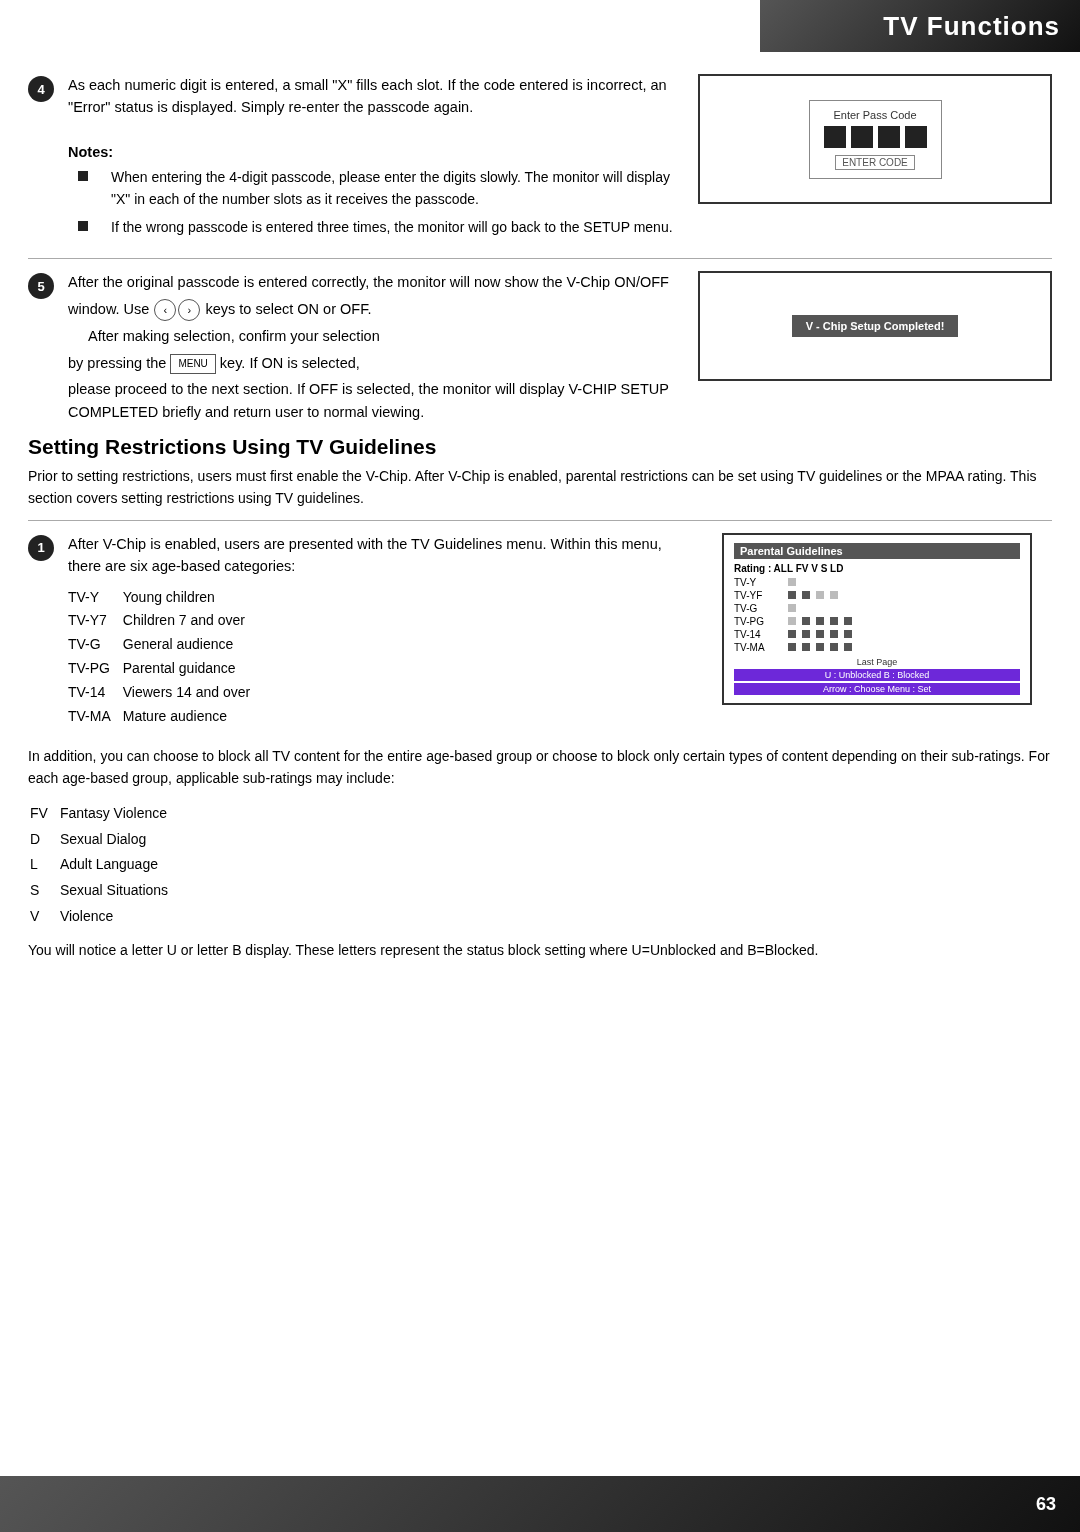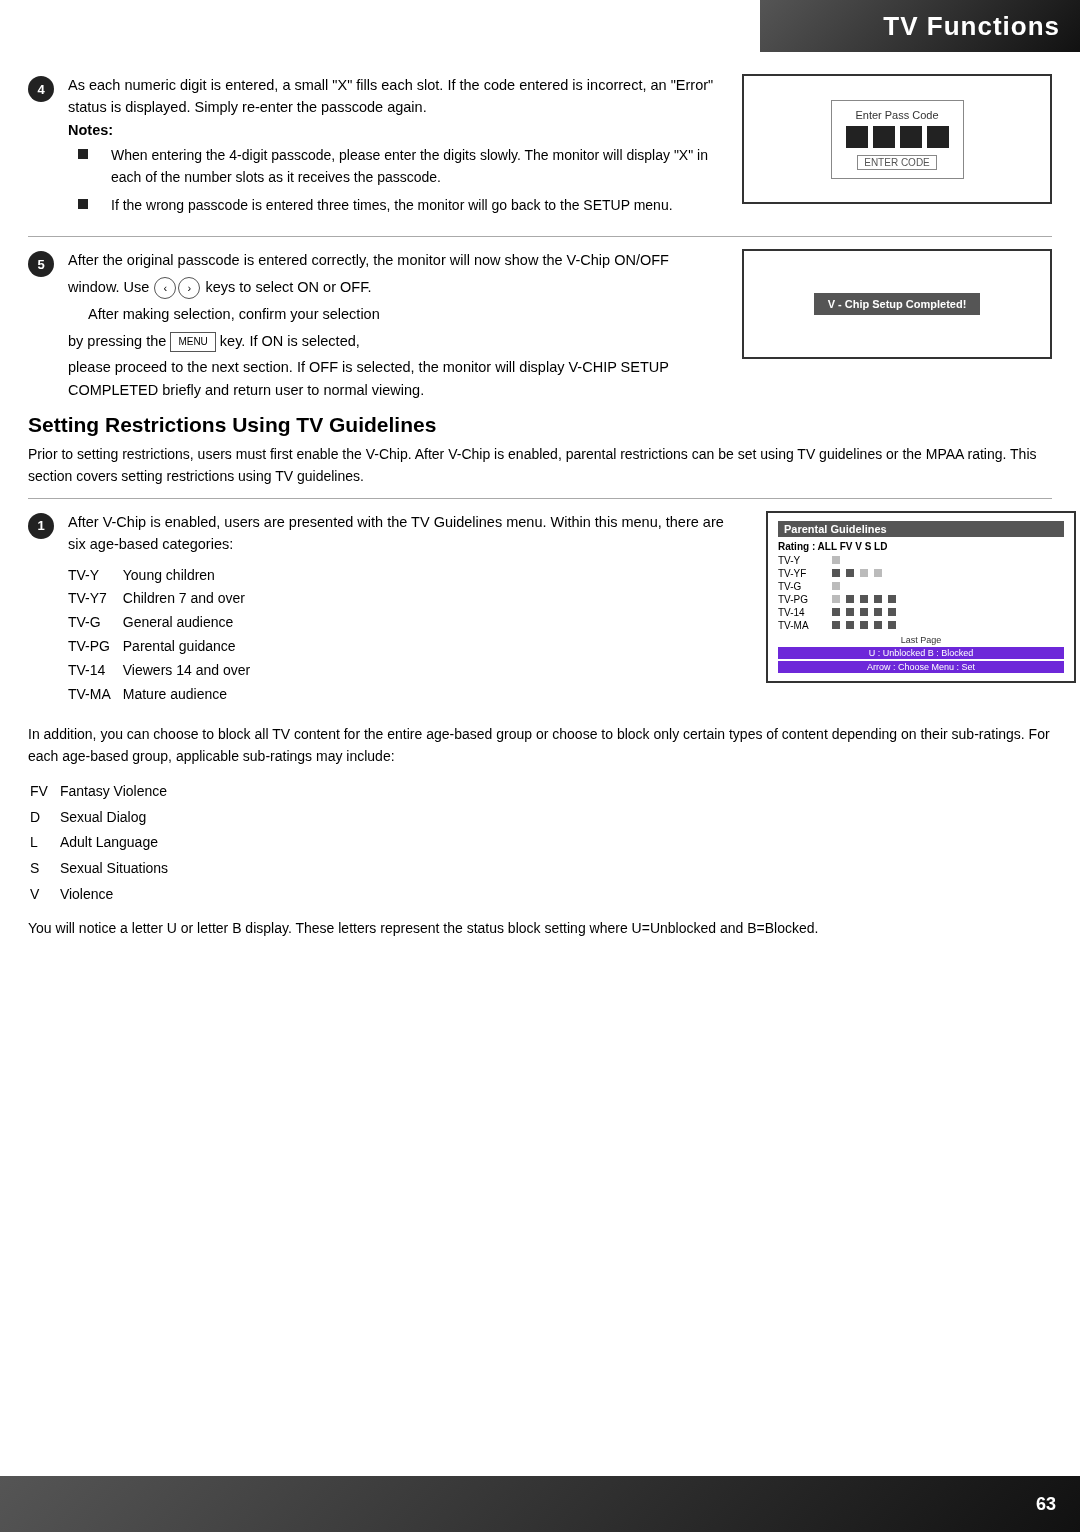--- a/index.html
+++ b/index.html
@@ -88,21 +88,21 @@
       display: flex;
       gap: 16px;
       margin-bottom: 10px;
     }
     .step-text {
       flex: 1;
       font-size: 14.5px;
       line-height: 1.55;
     }
     .step-image {
-      width: 310px;
+      width: 354px;
       flex-shrink: 0;
     }
 
     
     .screen-box {
       border: 2px solid #333;
       background: #fff;
       display: flex;
       align-items: center;
       justify-content: center;
@@ -152,21 +152,21 @@
       background: #555;
       color: #fff;
       font-size: 11px;
       font-weight: bold;
       padding: 5px 14px;
       text-align: center;
     }
 
     
     .notes-block {
-      margin-top: 0;
+      margin-top: 22px;
       font-size: 14px;
       line-height: 1.55;
     }
     .notes-title {
       font-weight: bold;
       font-size: 14.5px;
     }
     .notes-list {
       list-style: none;
       padding-left: 10px;

